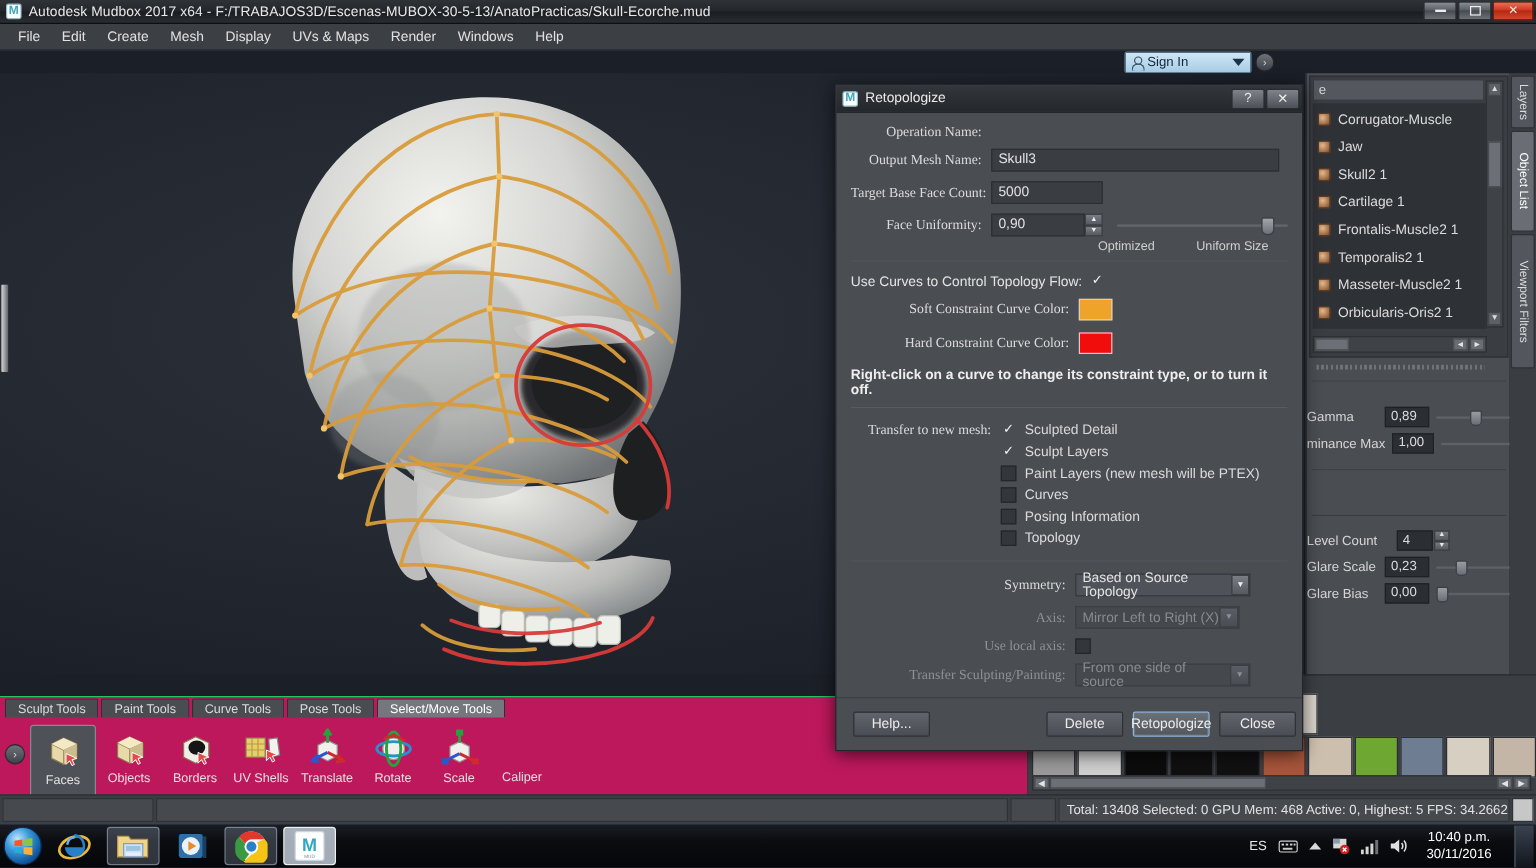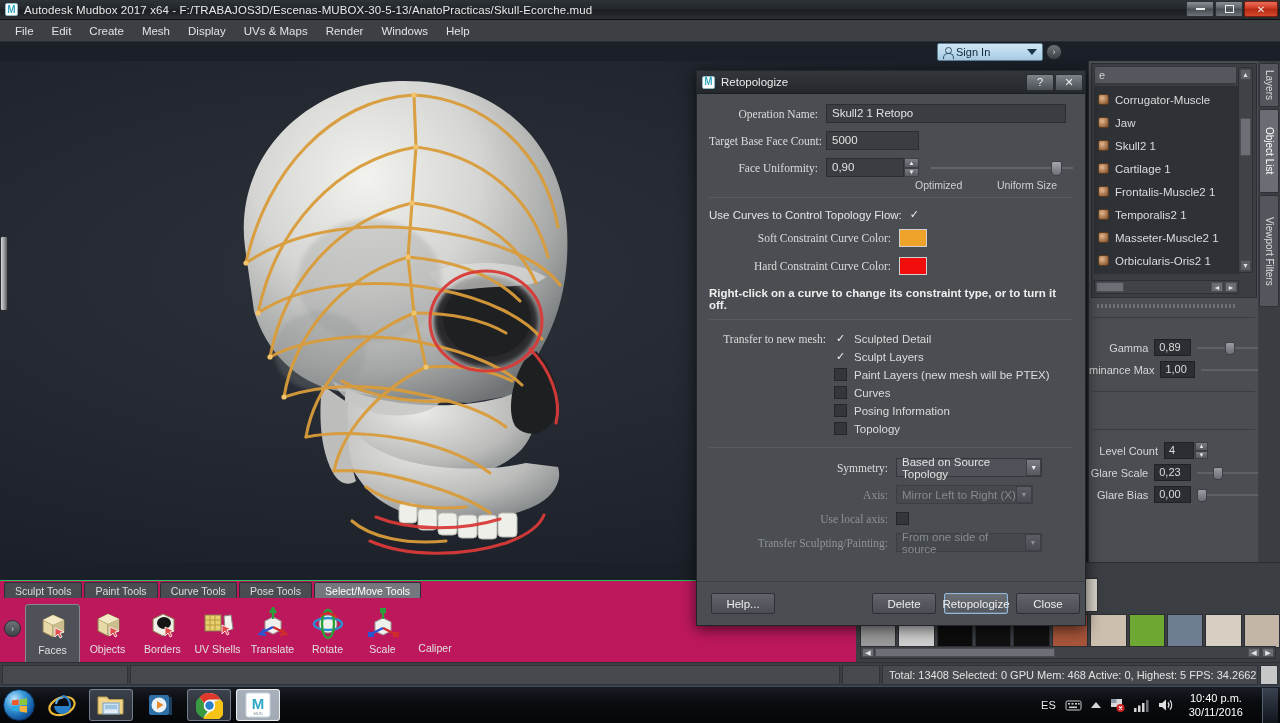--- a/index.html
+++ b/index.html
@@ -134,21 +134,21 @@
   .hscroll .thumb{position:absolute;left:1px;top:1px;width:28px;height:10px;background:#6c7076;border:1px solid #4a4e53;}
   .hscroll .arrs{position:absolute;right:1px;top:1px;display:flex;gap:2px;}
   .hscroll .ar{width:12px;height:10px;background:#6a6e74;border:1px solid #4a4e53;display:flex;align-items:center;justify-content:center;font-size:7px;color:#e4e4e4;}
 
   .dotted-sep{ position:absolute;left:8px;top:243px;width:140px;height:4px;
     background:repeating-linear-gradient(to right,#6e7278 0 2px,transparent 2px 4px); }
 
   .sep-line{ position:absolute;left:4px;width:162px;height:1px;background:#5d6167;border-bottom:1px solid #393c41;}
 
   .prop-row{ position:absolute; display:flex;align-items:center; left:0; width:170px;}
-  .prop-label{ width:75px; text-align:right; padding-right:6px; font-size:11px;color:#d6d6d6;white-space:nowrap;}
+  .prop-label{ width:75px; padding-right:6px; font-size:11px;color:#d6d6d6;white-space:nowrap;}
   .prop-field{
     width:42px;height:17px;background:#2b2e33;border:1px solid #1e2125;color:#dcdcdc;
     font-size:11px;padding-left:4px;line-height:15px;
   }
   .prop-slider{ position:relative; width:72px;height:14px;margin-left:6px;}
   .prop-slider .track{position:absolute;left:0;top:6px;width:72px;height:2px;background:#5e6267;}
   .prop-slider .knob{position:absolute;top:1px;width:10px;height:13px;background:linear-gradient(to bottom,#9a9ea4,#6a6e74);border:1px solid #3c3f44;border-radius:2px 2px 4px 4px;}
   .spin{ width:13px;height:17px;margin-left:1px;display:flex;flex-direction:column;}
   .spin div{flex:1;background:linear-gradient(to bottom,#777b81,#55595f);border:1px solid #3c3f44;display:flex;align-items:center;justify-content:center;font-size:6px;color:#e6e6e6;}
 
@@ -698,23 +698,26 @@
       <div class="dlg-btns">
         <div class="dlg-btn">?</div>
         <div class="dlg-btn">✕</div>
       </div>
     </div>
 
     <div class="dlg-body">
 
       <div class="frow">
         <span class="flabel">Operation Name:</span>
-        <span class="finput wide">Skull2 1 Retopo</span>
-      </div>
-
+      </div>
+
+      <div class="frow">
+        <span class="flabel">Output Mesh Name:</span>
+        <span class="finput wide">Skull3</span>
+      </div>
 
       <div class="frow">
         <span class="flabel">Target Base Face Count:</span>
         <span class="finput mid">5000</span>
       </div>
 
       <div class="frow" style="margin-bottom:2px">
         <span class="flabel">Face Uniformity:</span>
         <span class="finput small">0,90</span>
         <span class="spin2">

